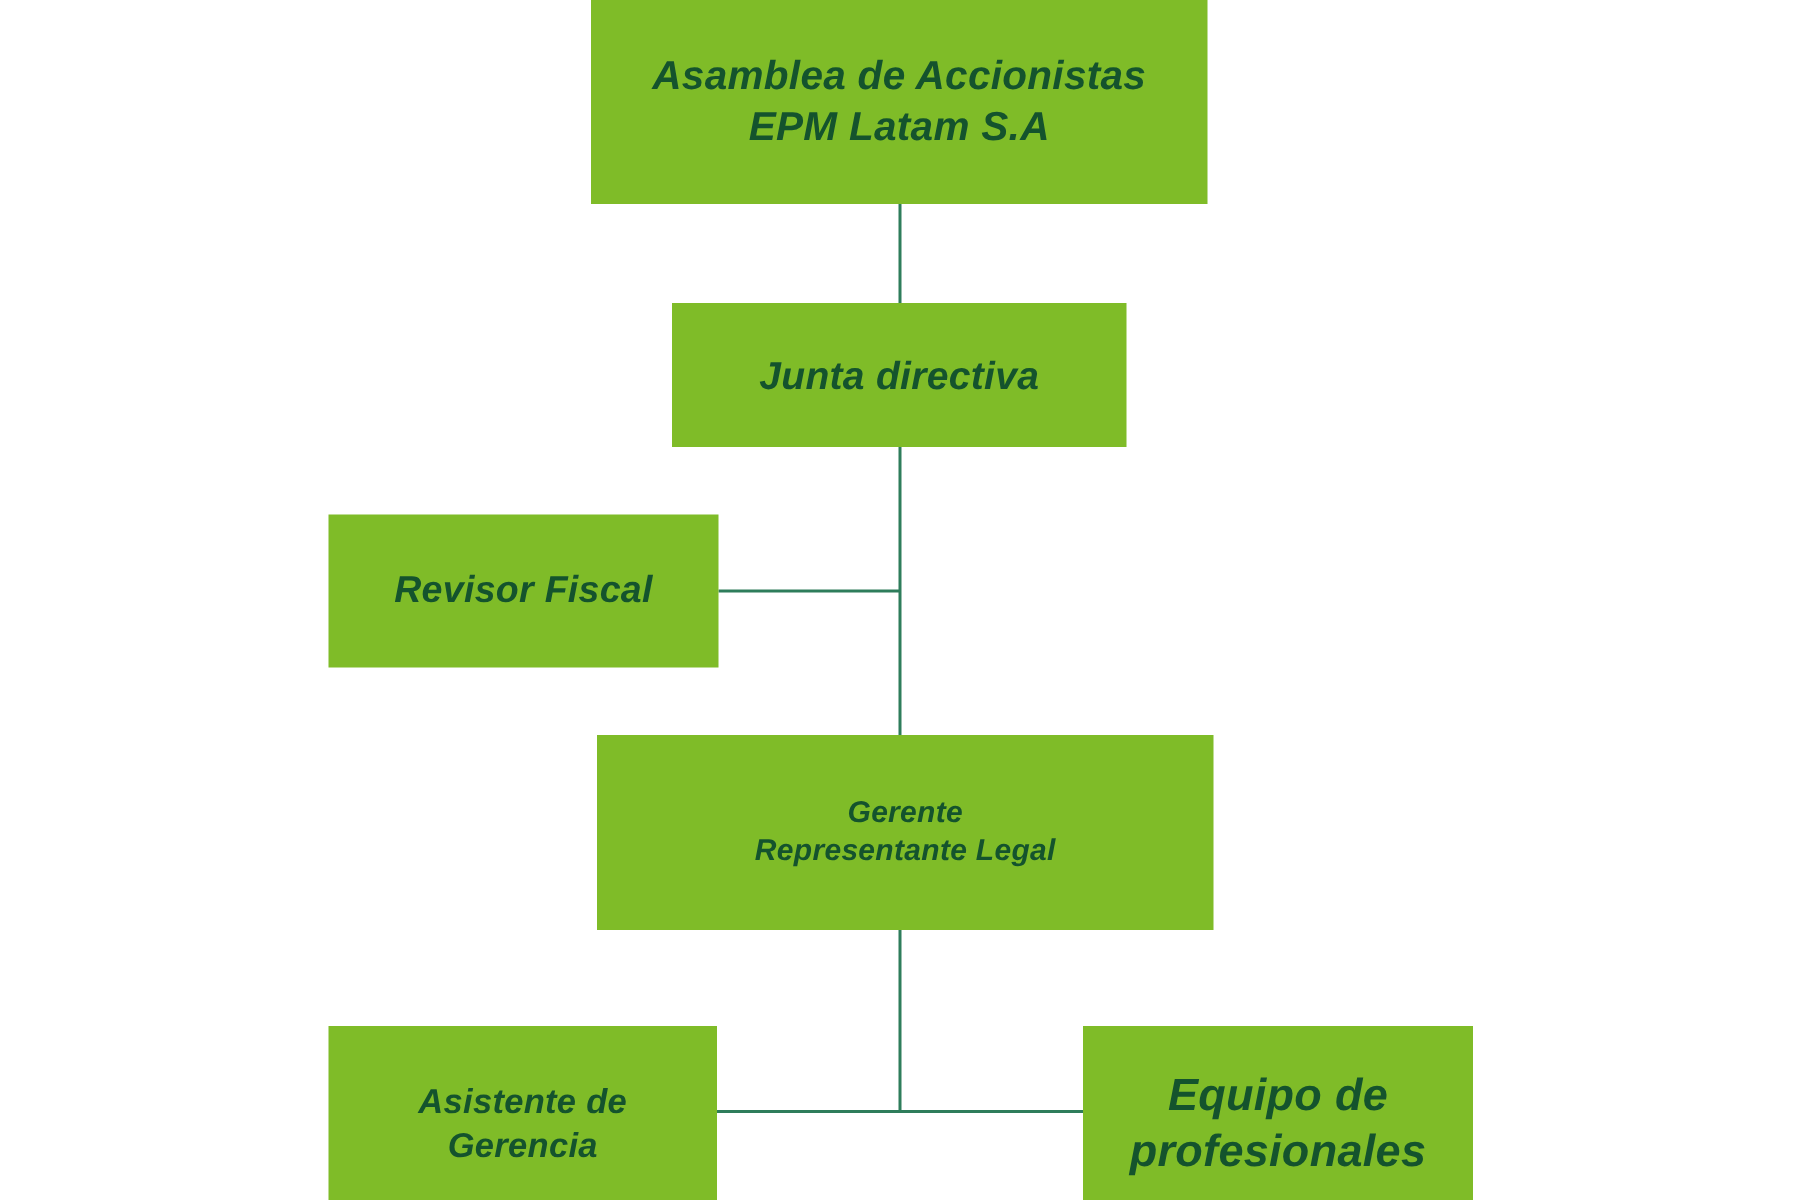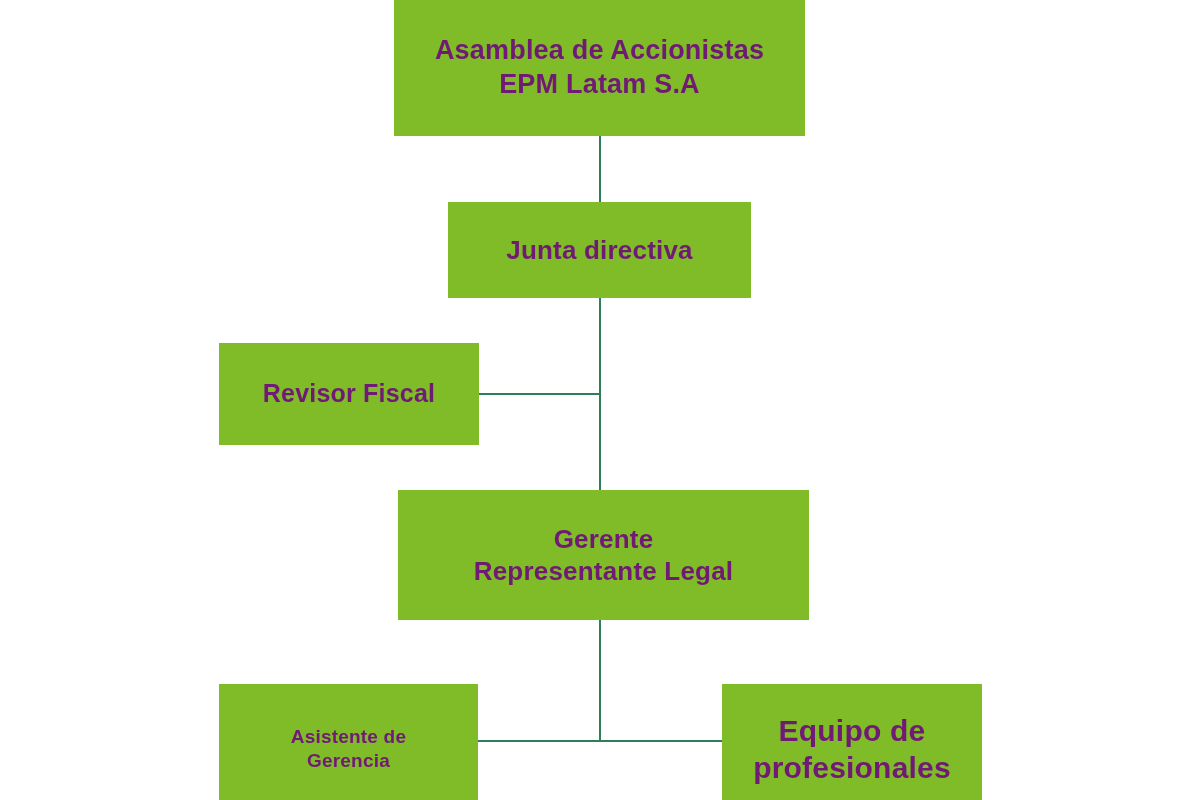--- a/index.html
+++ b/index.html
@@ -45,43 +45,44 @@
     z-index: 2;
     background: #7FBC28;
     display: flex;
     align-items: center;
     justify-content: center;
     text-align: center;
     box-sizing: border-box;
     padding: 4px 10px;
   }
   .node-label {
-    color: #701a75;
+    color: #14532d;
     font-family: "Liberation Sans", sans-serif;
     font-weight: bold;
     line-height: 1.25;
     letter-spacing: 0.2px;
     white-space: pre-line;
+    font-style: italic;
   }
 
   
   #node-asamblea      { left: 394px; top: 0px;   width: 411px; height: 136px; }
   #node-asamblea .node-label { font-size: 27px; }
 
   #node-junta         { left: 448px; top: 202px; width: 303px; height: 96px; }
   #node-junta .node-label { font-size: 26px; }
 
   #node-revisor       { left: 219px; top: 343px; width: 260px; height: 102px; }
   #node-revisor .node-label { font-size: 25px; }
 
   #node-gerente       { left: 398px; top: 490px; width: 411px; height: 130px; }
-  #node-gerente .node-label { font-size: 26px; }
+  #node-gerente .node-label { font-size: 20px; }
 
   #node-asistente     { left: 219px; top: 684px; width: 259px; height: 130px; }
-  #node-asistente .node-label { font-size: 19px; }
+  #node-asistente .node-label { font-size: 23px; }
 
   #node-equipo        { left: 722px; top: 684px; width: 260px; height: 130px; }
   #node-equipo .node-label { font-size: 30px; }
 </style>
 </head>
 <body>
 
 <div id="chart-canvas">
 
   <div class="connector-layer">

